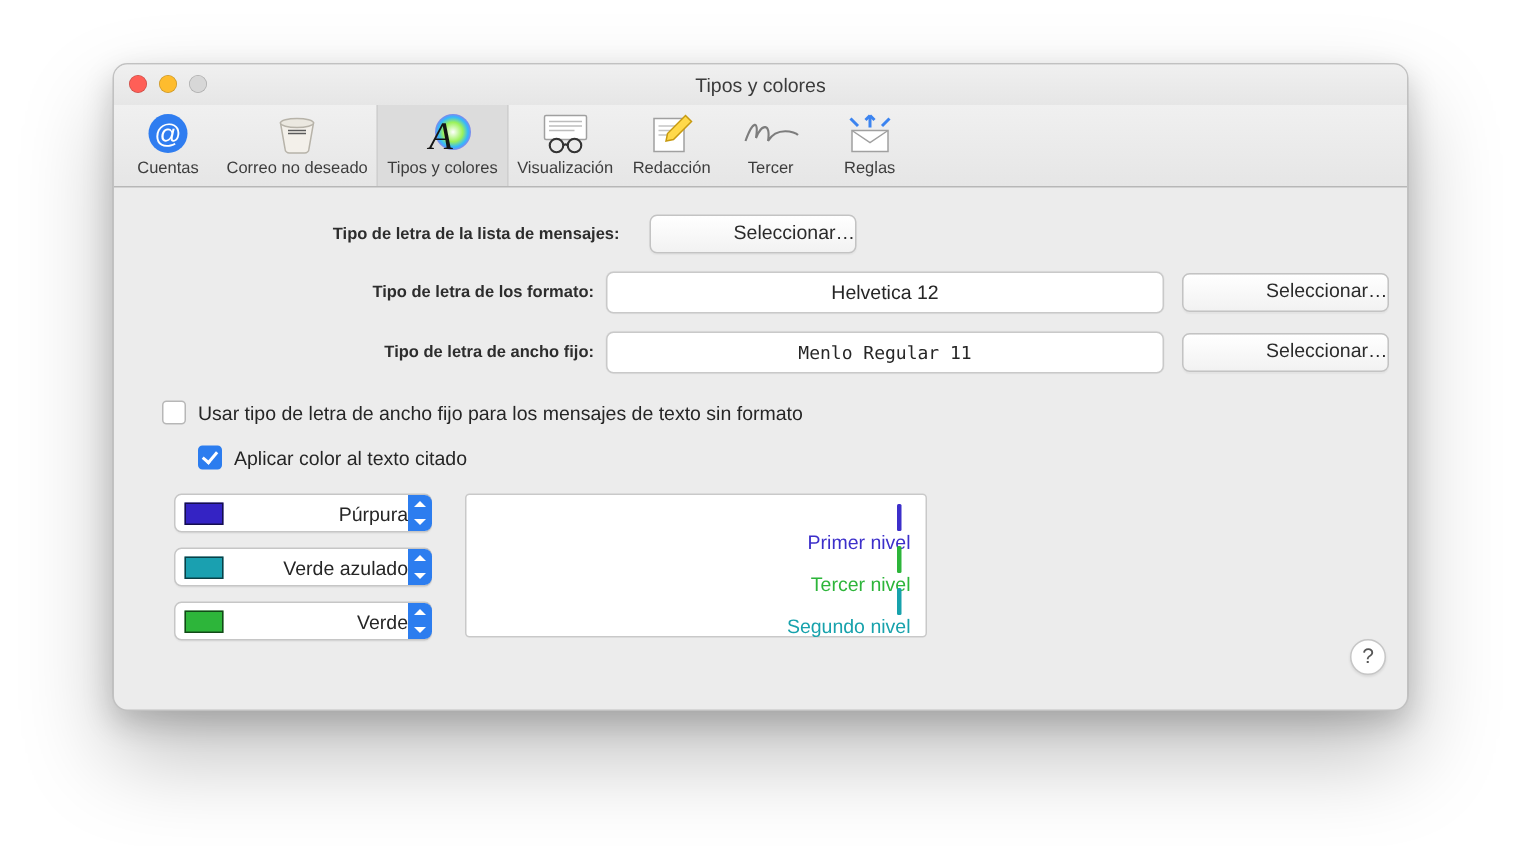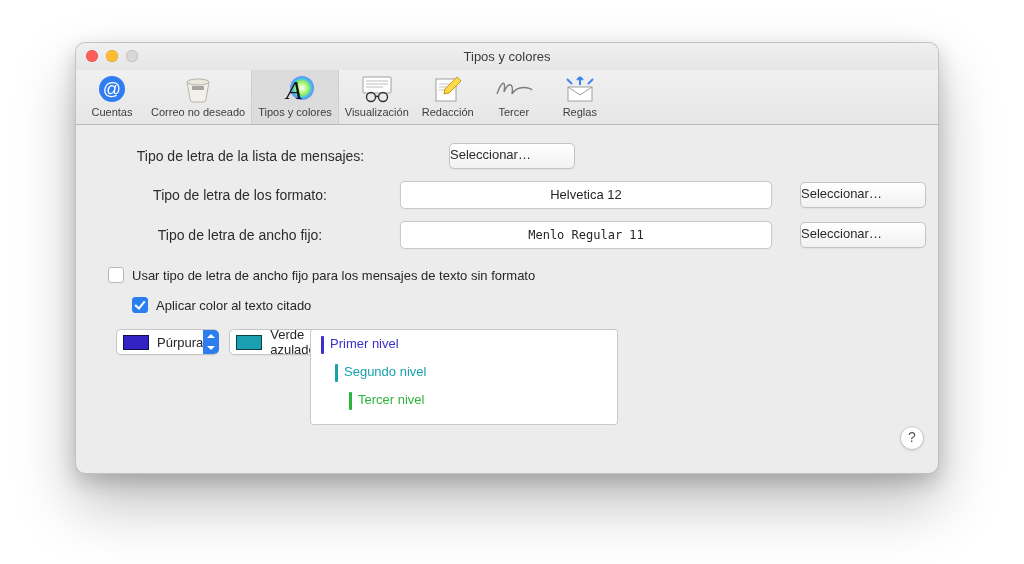--- a/index.html
+++ b/index.html
@@ -90,49 +90,51 @@
     box-sizing: border-box;
   }
 
   .font-row {
     display:flex;
     align-items:center;
     margin-bottom: 12px;
   }
   .font-label {
     width: 325px;
-    text-align: center;
+    text-align: right;
     padding-right: 8px;
-    font-size: 14px;
+    font-size: 11px;
     color:#2d2d2d;
+    font-weight:bold;
   }
   .font-display {
     flex: 0 0 370px;
     height: 26px;
     background:#fff;
     border:1px solid #c9c9c9;
     border-radius:5px;
     text-align:center;
     line-height:26px;
     font-size:13px;
     box-shadow: 0 0 0 .5px rgba(0,0,0,.03);
   }
   .font-display.mono { font-family: Menlo, Monaco, monospace; font-size:12px; }
   .select-btn {
-    margin-left:28px;
+    margin-left:12px;
     flex: 0 0 124px;
     height:24px;
     line-height:22px;
-    text-align:left;
+    text-align:right;
     background: linear-gradient(#ffffff,#f2f2f2);
     border:1px solid #c3c3c3;
     border-radius:5px;
     font-size:13px;
     color:#2a2a2a;
     box-shadow: 0 1px 1px rgba(0,0,0,.04);
+    padding-left: 12px;
   }
 
   .check-row {
     display:flex;
     align-items:center;
     margin: 18px 0 0 8px;
     gap: 8px;
     font-size:13px;
     padding-left:12px;
   }
@@ -158,23 +160,24 @@
     transform: rotate(40deg);
   }
 
   .quote-area {
     display:flex;
     margin: 16px 0 0 28px;
     gap: 22px;
   }
   .color-selects {
     display:flex;
-    flex-direction:row;
+    flex-direction:column;
     gap:10px;
     width: 172px;
+    text-align: right;
   }
   .popup {
     display:flex;
     align-items:center;
     height:24px;
     background:#fff;
     border:1px solid #c6c6c6;
     border-radius:5px;
     position:relative;
     padding-left:6px;
@@ -214,24 +217,25 @@
     background:#fff;
     border:1px solid #c9c9c9;
     border-radius:3px;
     padding: 6px 10px;
     box-sizing:border-box;
     font-size:13px;
     position:relative;
   }
   .q-line {
     display:flex;
-    align-items:flex-start;
+    align-items:flex-end;
     height: 22px;
     margin-bottom: 6px;
     position:relative;
+    flex-direction:column;
   }
   .q1 { margin-left: 0px; }
   .q2 { margin-left: 14px; }
   .q3 { margin-left: 28px; }
   .bar {
     width:3px;
     height:18px;
     margin-right:6px;
     flex:none;
     border-radius:1px;
@@ -401,28 +405,28 @@
             <span class="popup-label">Verde</span>
             <div class="stepper"></div>
           </div>
         </div>
 
         <div class="quote-preview">
           <div class="q-line q1">
             <div class="bar" style="background:#3c2fca"></div>
             <span style="color:#3c2fca">Primer nivel</span>
           </div>
+          <div class="q-line q3">
+            <div class="bar" style="background:#2db53a"></div>
+            <span style="color:#2db53a">Tercer nivel</span>
+          </div>
           <div class="q-line q2">
             <div class="bar" style="background:#17a2ac"></div>
             <span style="color:#17a2ac">Segundo nivel</span>
           </div>
-          <div class="q-line q3">
-            <div class="bar" style="background:#2db53a"></div>
-            <span style="color:#2db53a">Tercer nivel</span>
-          </div>
         </div>
       </div>
 
       <div class="help-btn">
         <span>?</span>
       </div>
     </div>
 
   </div>
 </div>

